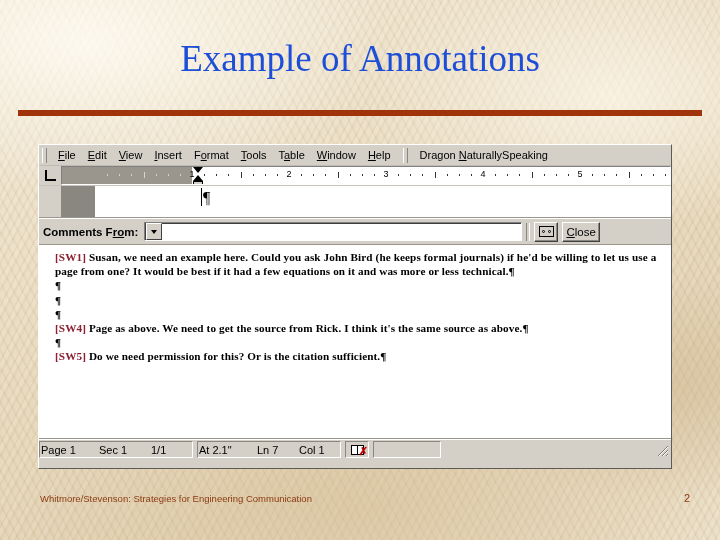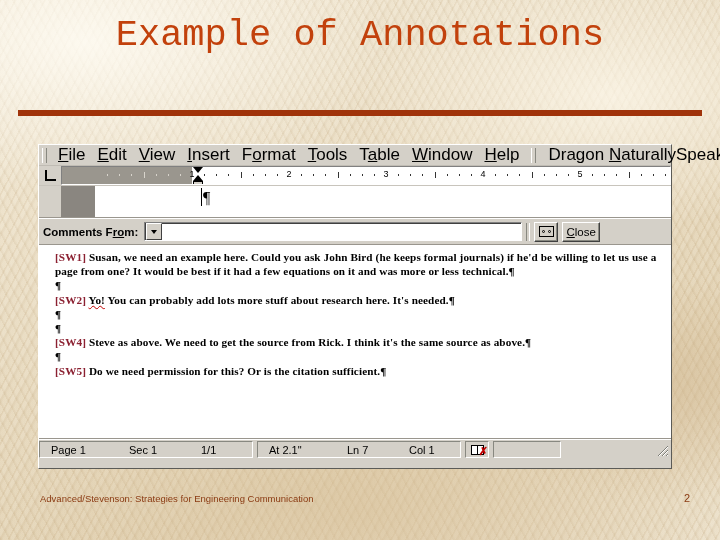--- a/index.html
+++ b/index.html
@@ -33,25 +33,25 @@
       repeating-linear-gradient(62deg,
         rgba(178,148,104,0.10) 0px,
         rgba(178,148,104,0.10) 1px,
         rgba(252,246,230,0.10) 3px,
         rgba(252,246,230,0.10) 8px),
       linear-gradient(160deg, #f2e9d6 0%, #e6d8bd 45%, #dfceae 75%, #e9ddc6 100%);
   }
   
   #title {
     position: absolute;
-    left: 0; right: 0; top: 14px;
+    left: 0; right: 0; top: 37px;
     text-align: center;
     font-size: 37px;
-    color: #c2410c;
-    font-family: Liberation Mono, monospace;
+    color: #1d4ed8;
+    font-family: Liberation Serif, serif;
     letter-spacing: 0px;
     white-space: nowrap;
   }
   #title-rule {
     position: absolute;
     left: 18px; top: 110px;
     width: 684px; height: 6px;
     background: #a0330a;
   }
   
@@ -78,21 +78,21 @@
     box-sizing: border-box;
   }
   .menu-grip {
     width: 3px; height: 15px;
     border-left: 1px solid #ffffff;
     border-right: 1px solid #888880;
     margin-right: 5px;
     flex: none;
   }
   .menu-item {
-    font-size: 17px;
+    font-size: 11px;
     color: #000;
     padding: 1px 6px;
     white-space: nowrap;
     cursor: default;
   }
   .menu-item u { text-decoration: underline; }
   #menu-grip-2 {
     width: 3px; height: 15px;
     border-left: 1px solid #ffffff;
     border-right: 1px solid #888880;
@@ -362,21 +362,21 @@
     border-left: 1px solid #888880;
     border-right: 1px solid #ffffff;
     border-bottom: 1px solid #ffffff;
     align-items: center;
     box-sizing: border-box;
     margin-right: 4px;
   }
   .sb-cell {
     font-size: 11px;
     color: #000;
-    padding: 0 11px;
+    padding: 0 1px;
     white-space: nowrap;
     display: flex; align-items: center;
     height: 100%;
   }
   .sb-cell.dim { color: #8d8d86; }
   .sb-cell.w1 { min-width: 56px; }
   .sb-cell.w2 { min-width: 50px; }
   .sb-cell.w3 { min-width: 40px; }
   #sb-spacer { flex: 1; }
   #sb-book {
@@ -543,29 +543,26 @@
       </div>
   </div>
 
   <div id="comments-body">
 
     <div class="cmt-line">
       <span class="cmt-ref">[SW1]</span><span> </span><span>Susan, we need an example here. Could you ask John Bird (he keeps formal journals) if he'd be willing to let us use a page from one? It would be best if it had a few equations on it and was more or less technical.</span><span class="pilcrow">¶</span>
     </div>
     <div class="blank-line"><span class="pilcrow">¶</span></div>
 
+    <div class="blank-line"><span class="pilcrow">¶</span></div>
+
+    <div class="blank-line"><span class="pilcrow">¶</span></div>
+
     <div class="cmt-line">
-      <span class="cmt-ref">[SW2]</span><span> </span><span class="misspell">Yo!</span><span> </span><span>You can probably add lots more stuff about research here. It's needed.</span><span class="pilcrow">¶</span>
-    </div>
-    <div class="blank-line"><span class="pilcrow">¶</span></div>
-
-    <div class="blank-line"><span class="pilcrow">¶</span></div>
-
-    <div class="cmt-line">
-      <span class="cmt-ref">[SW4]</span><span> </span><span>Steve as above. We need to get the source from Rick. I think it's the same source as above.</span><span class="pilcrow">¶</span>
+      <span class="cmt-ref">[SW4]</span><span> </span><span>Page as above. We need to get the source from Rick. I think it's the same source as above.</span><span class="pilcrow">¶</span>
     </div>
     <div class="blank-line"><span class="pilcrow">¶</span></div>
 
     <div class="cmt-line">
       <span class="cmt-ref">[SW5]</span><span> </span><span>Do we need permission for this? Or is the citation sufficient.</span><span class="pilcrow">¶</span>
     </div>
 
   </div>
 
   <div id="statusbar">
@@ -600,14 +597,14 @@
           <line x1="13" y1="4" x2="4" y2="13"></line>
           <line x1="13" y1="8" x2="8" y2="13"></line>
           <line x1="13" y1="12" x2="12" y2="13"></line>
         </g>
       </svg>
     </div>
   </div>
 
 </div>
 
-<div id="footer-text">Advanced/Stevenson: Strategies for Engineering Communication</div>
+<div id="footer-text">Whitmore/Stevenson: Strategies for Engineering Communication</div>
 <div id="footer-page">2</div>
 
 </body></html>

